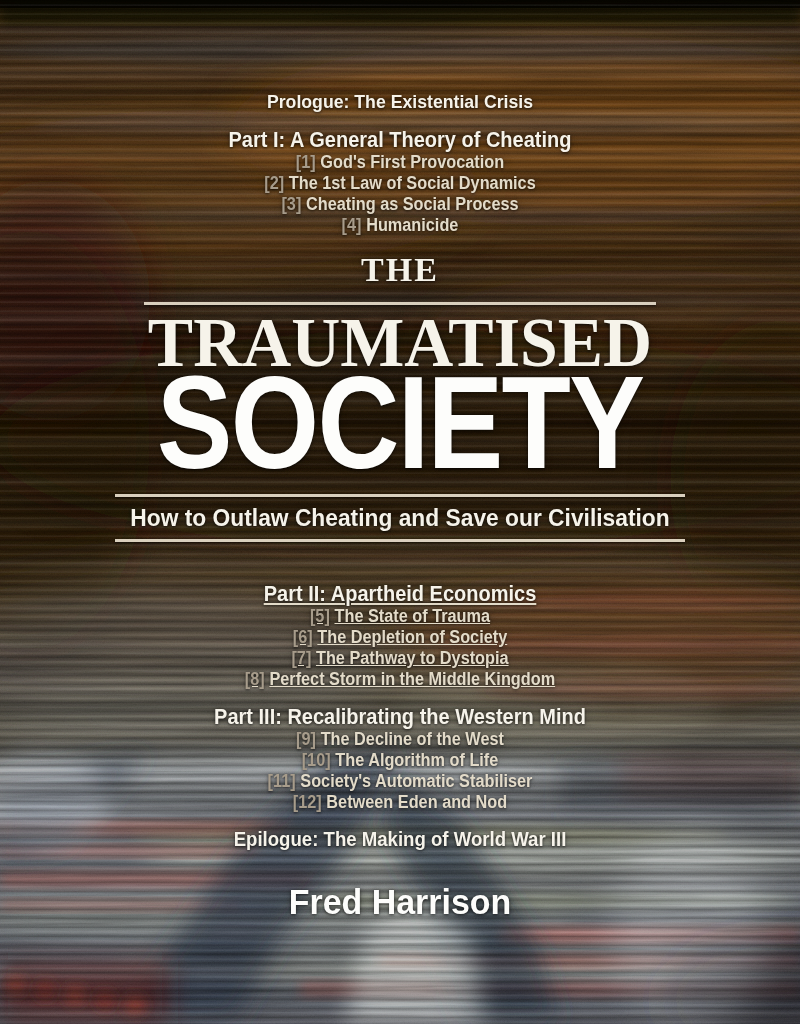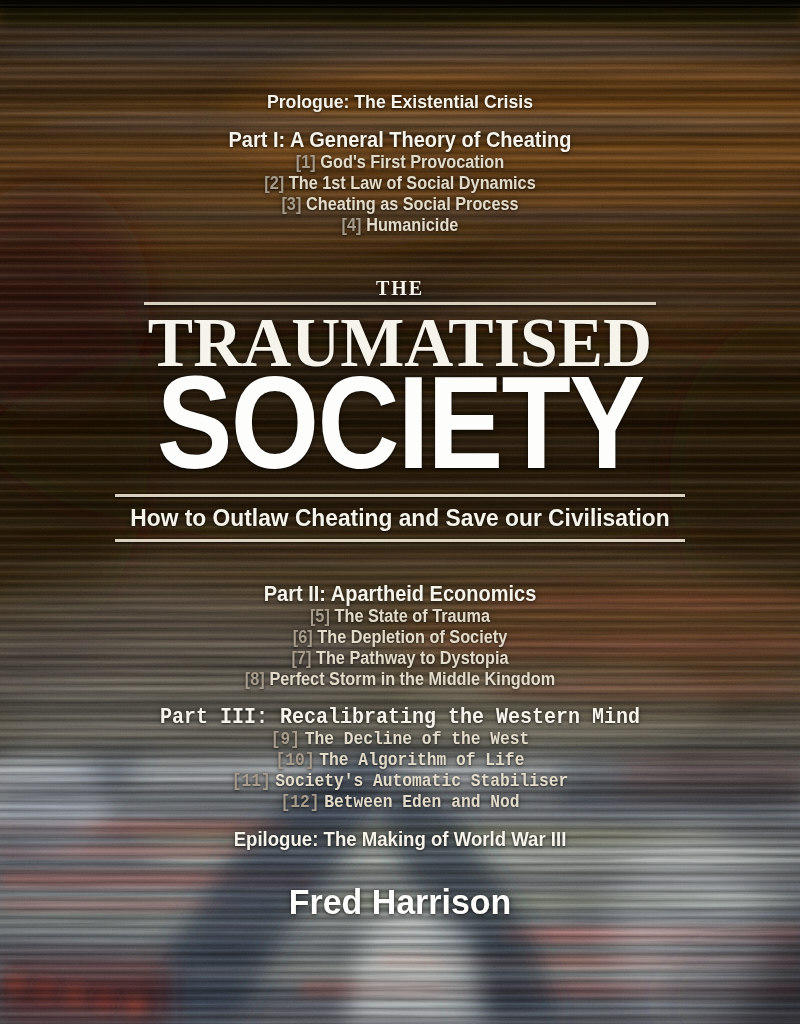--- a/index.html
+++ b/index.html
@@ -43,25 +43,25 @@
   .txt{text-shadow:0 1px 3px rgba(0,0,0,.6), 0 0 8px rgba(0,0,0,.35);}
   .cond{transform:scaleX(0.93);transform-origin:50% 50%;}
 
   .prologue{top:91px;font-size:19px;font-weight:700;line-height:22px;color:var(--text-bright);}
   .toc .part-heading{font-size:21.5px;font-weight:700;line-height:24px;color:var(--text-bright);margin:0;}
   .toc ul{list-style:none;margin:0;padding:0;}
   .toc li{font-size:17.5px;font-weight:700;line-height:21px;}
   .ch-num{color:var(--number-dim);margin-right:5px;font-weight:700;}
   .ch-title{color:var(--text-cream);}
   .part-1{top:128px;}
-  .part-2{top:582px;}
-  .part-3{top:705px;font-family:Liberation Mono, monospace;}
-
-  .title-article{top:271px;font-family:"Liberation Serif", serif;font-weight:700;
-    font-size:20px;line-height:34px;letter-spacing:2px;color:var(--text-bright);}
+  .part-2{top:582px;text-decoration:underline;}
+  .part-3{top:705px;}
+
+  .title-article{top:253px;font-family:"Liberation Serif", serif;font-weight:700;
+    font-size:34px;line-height:34px;letter-spacing:2px;color:var(--text-bright);}
   .rule{height:3px;background:var(--rule);margin:0 auto;box-shadow:0 1px 2px rgba(0,0,0,.5);}
   .rule-title{top:302px;width:512px;}
   .title-word1{top:307px;font-family:"Liberation Serif", serif;font-weight:700;
     font-size:70px;line-height:72px;letter-spacing:0px;color:var(--text-bright);
     transform:scaleX(0.97);transform-origin:50% 50%;}
   .title-word2{top:364px;font-weight:700;font-size:132px;line-height:118px;
     letter-spacing:-2px;color:var(--text-white);transform:scaleX(0.86);transform-origin:50% 50%;}
   .rule-sub-top{top:494px;width:570px;}
   .subtitle{top:502px;font-size:24.5px;font-weight:700;line-height:32px;color:var(--text-bright);}
   .rule-sub-bot{top:539px;width:570px;}

